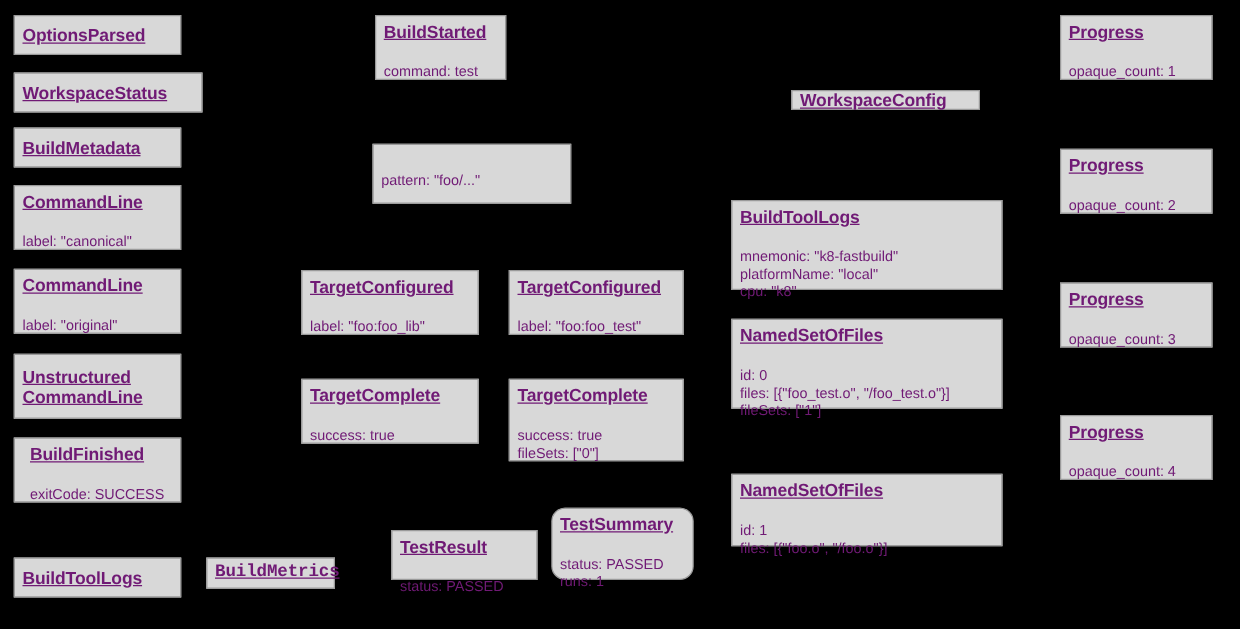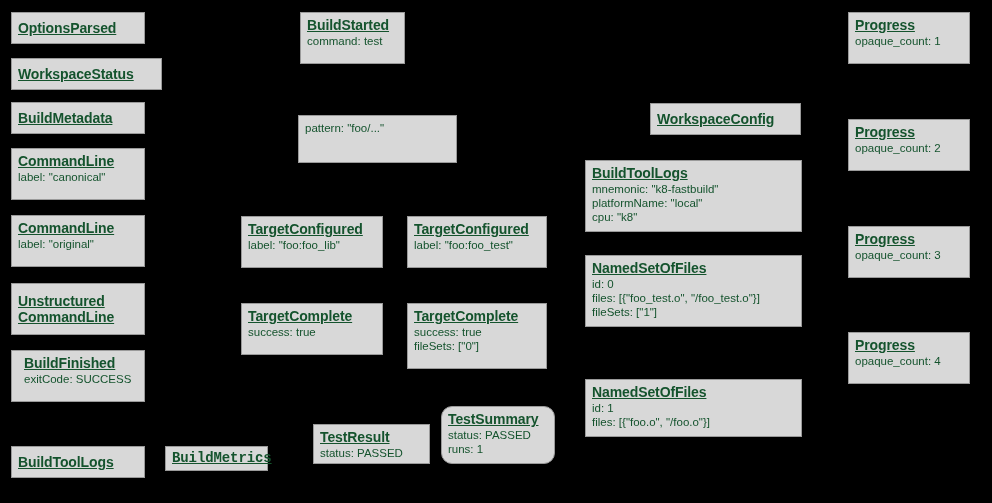--- a/index.html
+++ b/index.html
@@ -15,38 +15,38 @@
     overflow: hidden;
     font-family: "Liberation Sans", sans-serif;
     -webkit-font-smoothing: antialiased;
   }
   .node {
     position: absolute;
     background: #d8d8d8;
     border: 1px solid #9a9a9a;
     box-sizing: border-box;
     padding: 4px 6px 5px 6px;
-    color: #14532d;
+    color: #701a75;
   }
   .node-title {
     font-size: 14px;
     font-weight: bold;
     text-decoration: underline;
     line-height: 16px;
     letter-spacing: -0.1px;
     white-space: pre-line;
     display: block;
   }
   .node-body {
     font-size: 11.5px;
     font-weight: normal;
     line-height: 14px;
     white-space: pre-line;
     display: block;
-    margin-top: 1px;
+    margin-top: 18px;
   }
   .node.title-only {
     display: flex;
     align-items: center;
   }
   .node.title-only .node-title {
     width: 100%;
   }
 </style>
 </head>
@@ -111,21 +111,21 @@
     </div>
     <div class="node" style="left: 313px; top: 424px; width: 117px; height: 40px;">
       <span class="node-title">TestResult</span>
       <span class="node-body">status: PASSED</span>
     </div>
     <div class="node" style="left: 441px; top: 406px; width: 114px; height: 58px; border-radius: 11px;">
       <span class="node-title">TestSummary</span>
       <span class="node-body">status: PASSED
 runs: 1</span>
     </div>
-    <div class="node title-only" style="left: 650px; top: 72px; width: 151px; height: 32px; margin-top: 31px;">
+    <div class="node title-only" style="left: 633px; top: 72px; width: 151px; height: 16px;">
       <span class="node-title">WorkspaceConfig</span>
     </div>
     <div class="node" style="left: 585px; top: 160px; width: 217px; height: 72px;">
       <span class="node-title">BuildToolLogs</span>
       <span class="node-body">mnemonic: "k8-fastbuild"
 platformName: "local"
 cpu: "k8"</span>
     </div>
     <div class="node" style="left: 585px; top: 255px; width: 217px; height: 72px;">
       <span class="node-title">NamedSetOfFiles</span>

